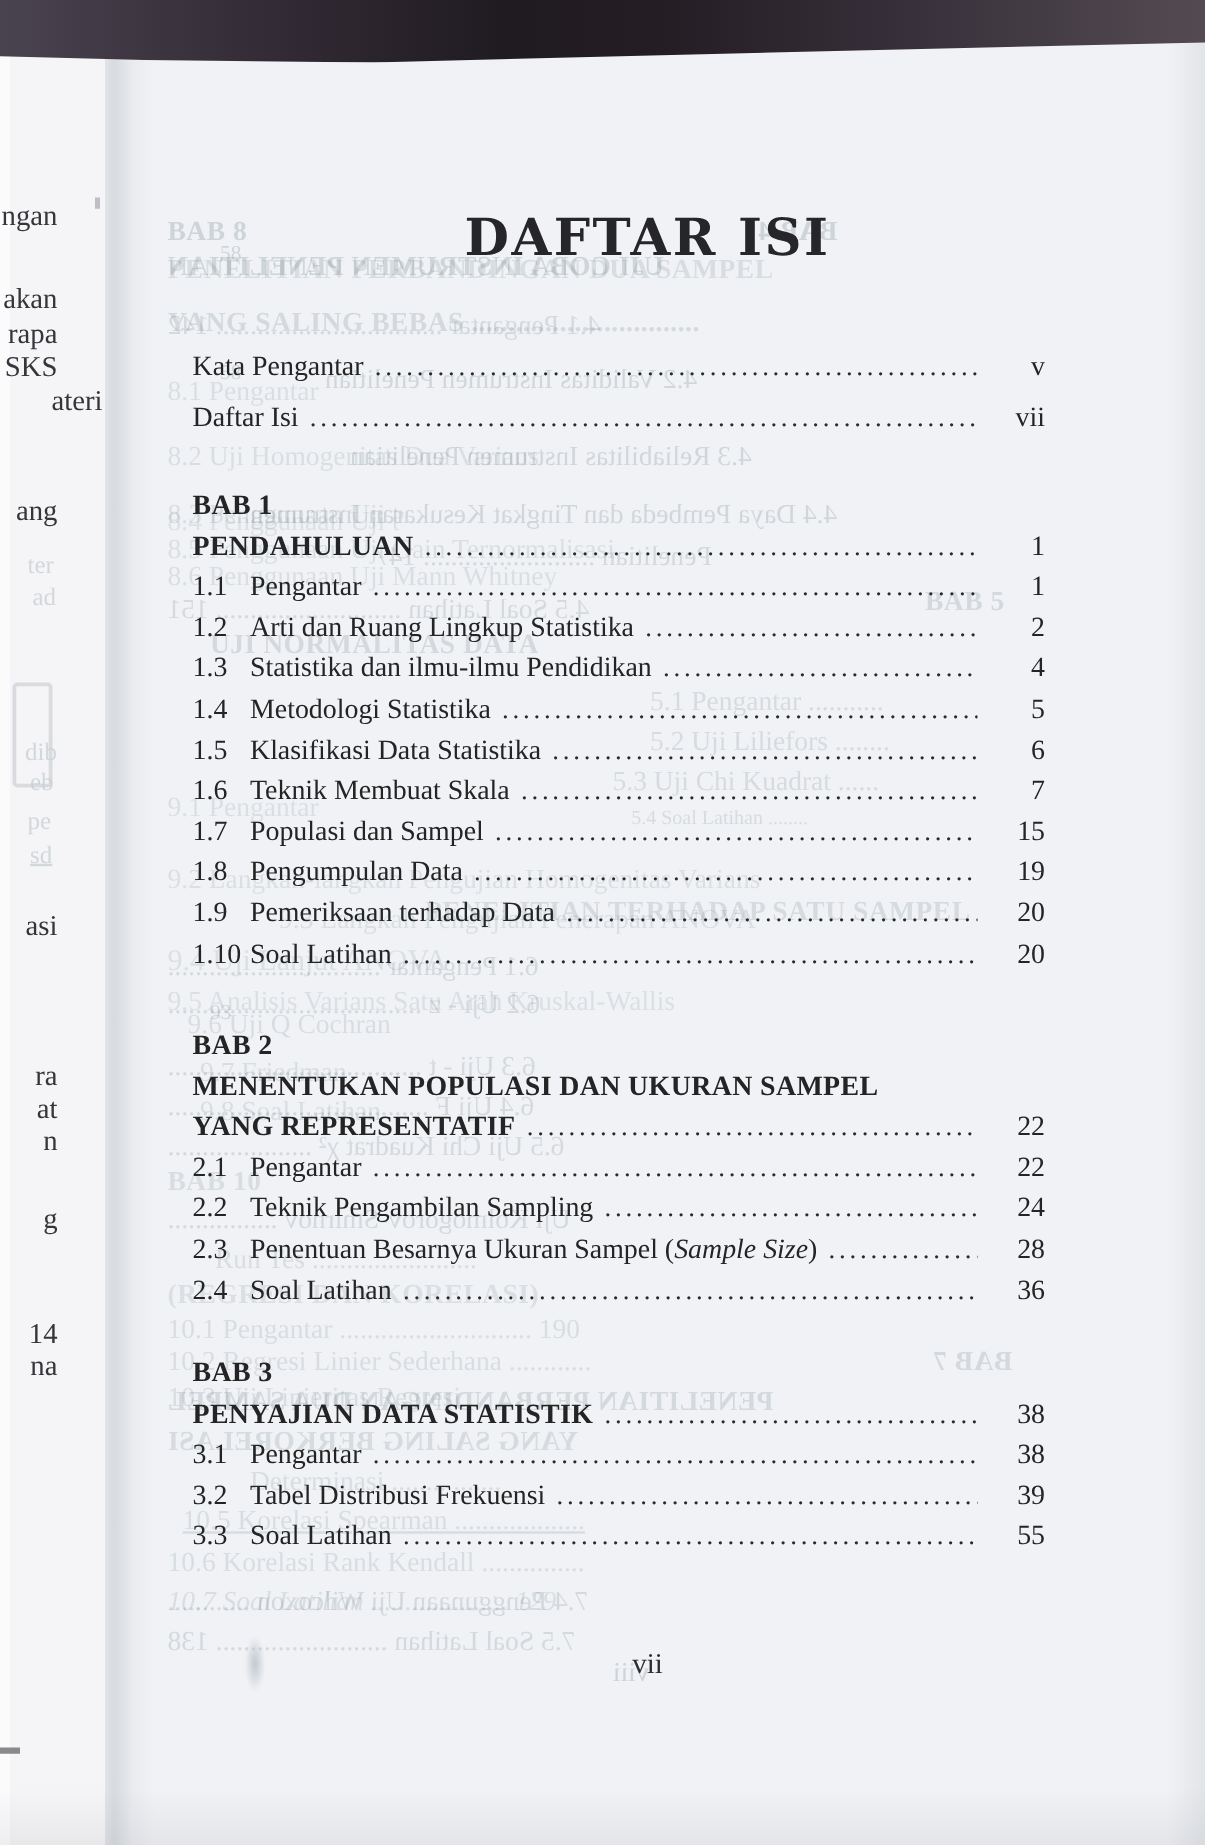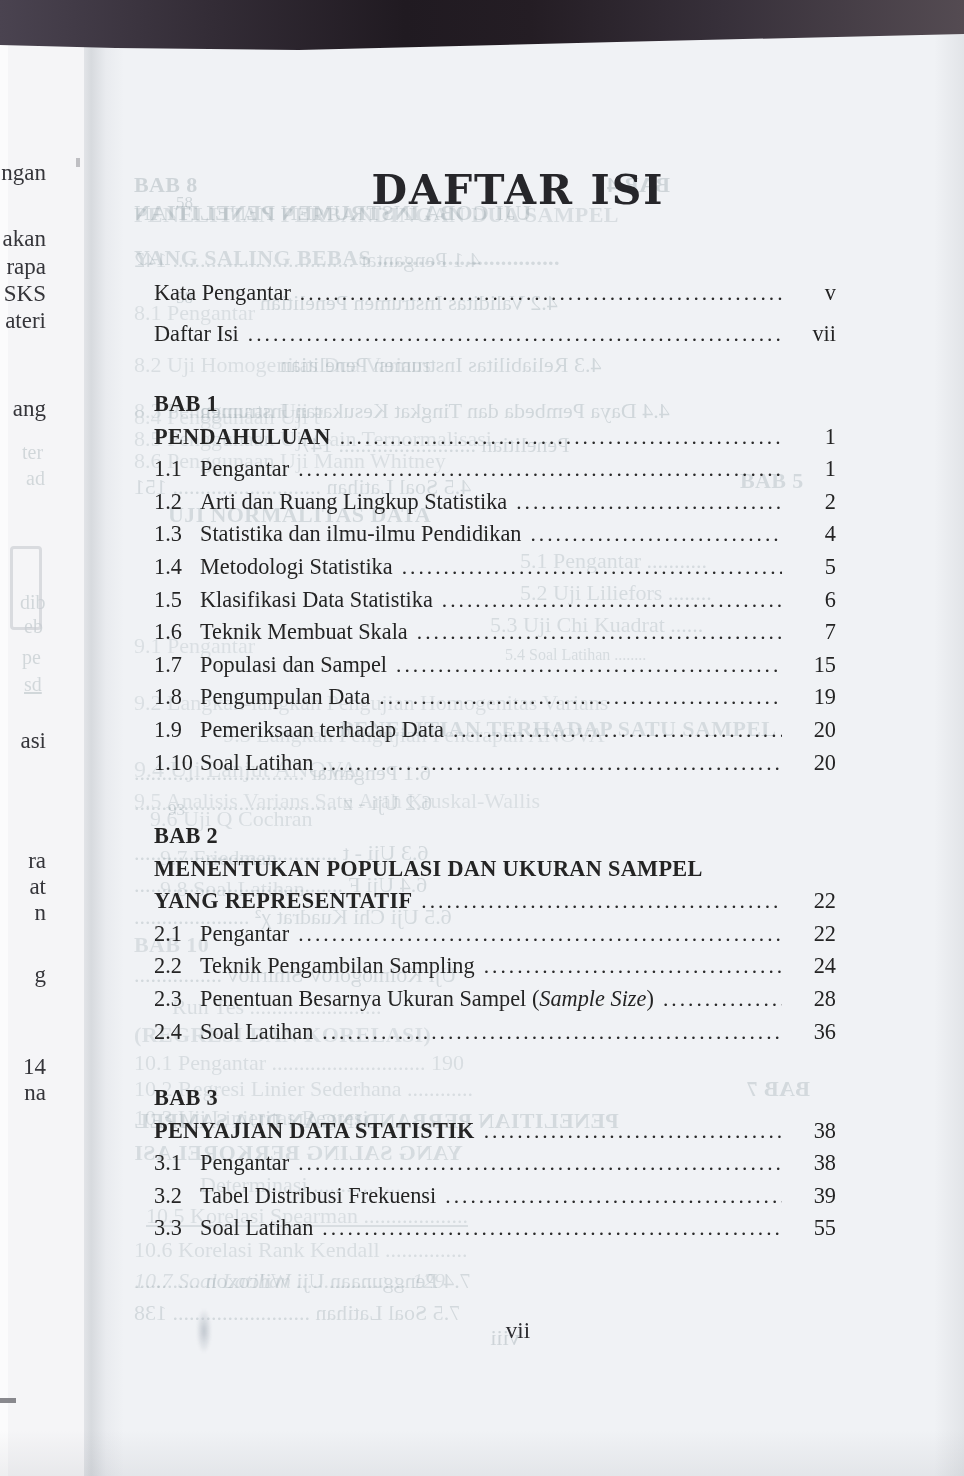--- a/index.html
+++ b/index.html
@@ -72,21 +72,21 @@
   <div class="bg-fold"></div>
   <div class="bg-right"></div>
   <div class="bg-bottom"></div>
   <div class="top-band"></div>
 
   <div id="edge-layer">
       <div class="edge-frag" style="top: 160px;">ngan</div>
       <div class="edge-frag" style="top: 226px;">akan</div>
       <div class="edge-frag" style="top: 254px;">rapa</div>
       <div class="edge-frag" style="top: 281px;">SKS</div>
-      <div class="edge-frag" style="top: 308px;">ateri</div>
+      <div class="edge-frag" style="top: 308px; padding-left: 36px;">ateri</div>
       <div class="edge-frag" style="top: 396px;">ang</div>
       <div class="edge-frag" style="top: 728px;">asi</div>
       <div class="edge-frag" style="top: 848px;">ra</div>
       <div class="edge-frag" style="top: 874px;">at</div>
       <div class="edge-frag" style="top: 900px;">n</div>
       <div class="edge-frag" style="top: 962px;">g</div>
       <div class="edge-frag" style="top: 1054px;">14</div>
       <div class="edge-frag" style="top: 1080px;">na</div>
     </div>
   <div id="ghost-layer">

